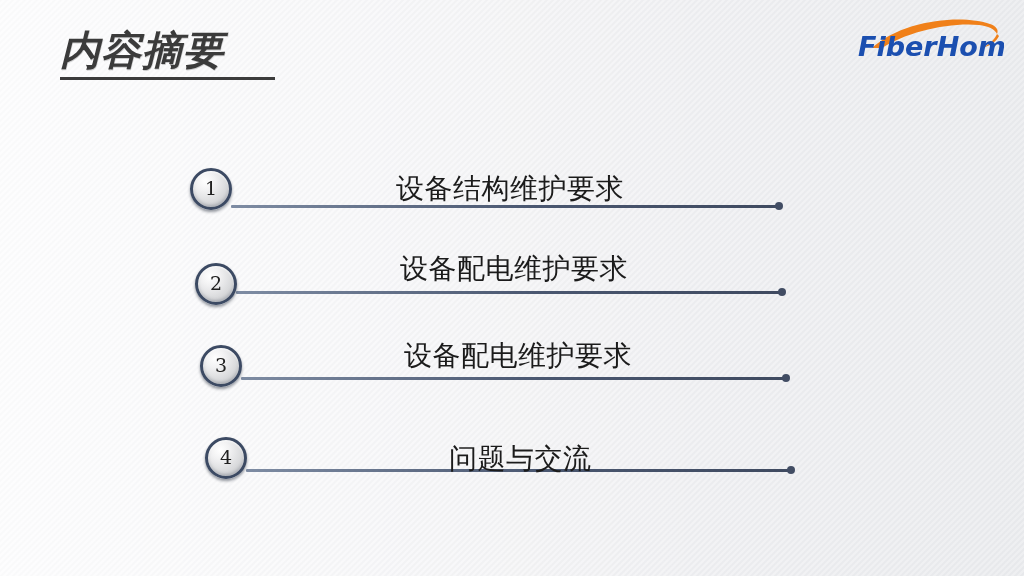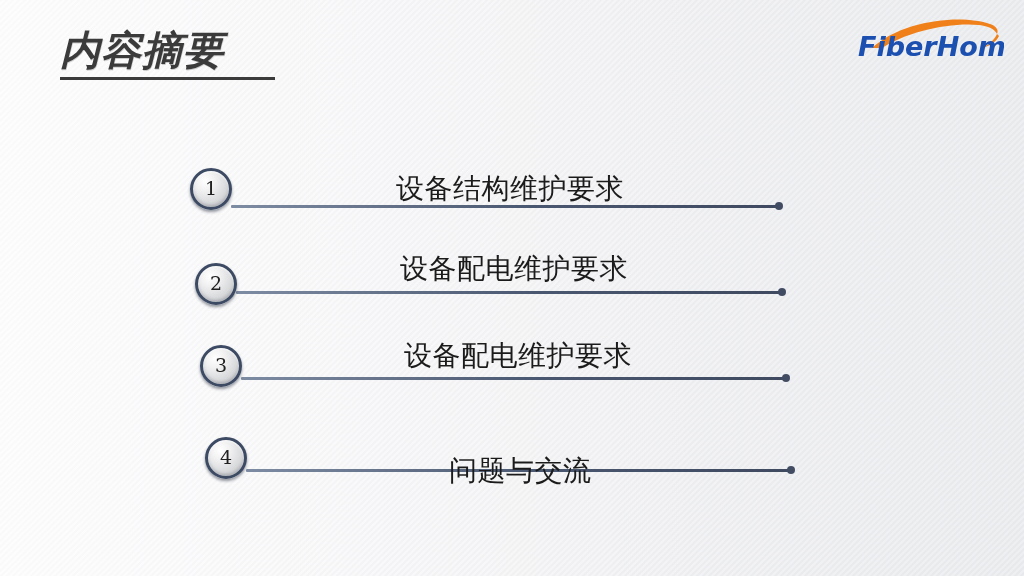--- a/index.html
+++ b/index.html
@@ -139,21 +139,21 @@
   .row2 .row-label { left: 400px; top: 250px; }
 
   .row3 .row-badge { left: 200px; top: 345px; }
   .row3 .row-line  { left: 241px; top: 377px; width: 544px; }
   .row3 .row-dot   { left: 782px; top: 374px; }
   .row3 .row-label { left: 404px; top: 337px; }
 
   .row4 .row-badge { left: 205px; top: 437px; }
   .row4 .row-line  { left: 246px; top: 469px; width: 544px; }
   .row4 .row-dot   { left: 787px; top: 466px; }
-  .row4 .row-label { left: 449px; top: 452px; }
+  .row4 .row-label { left: 449px; top: 440px; }
 </style>
 </head>
 <body>
 
 <div class="slide">
 
   <div class="sheen"></div>
 
   <div class="title-block">
     <div class="title-text">内容摘要</div>

